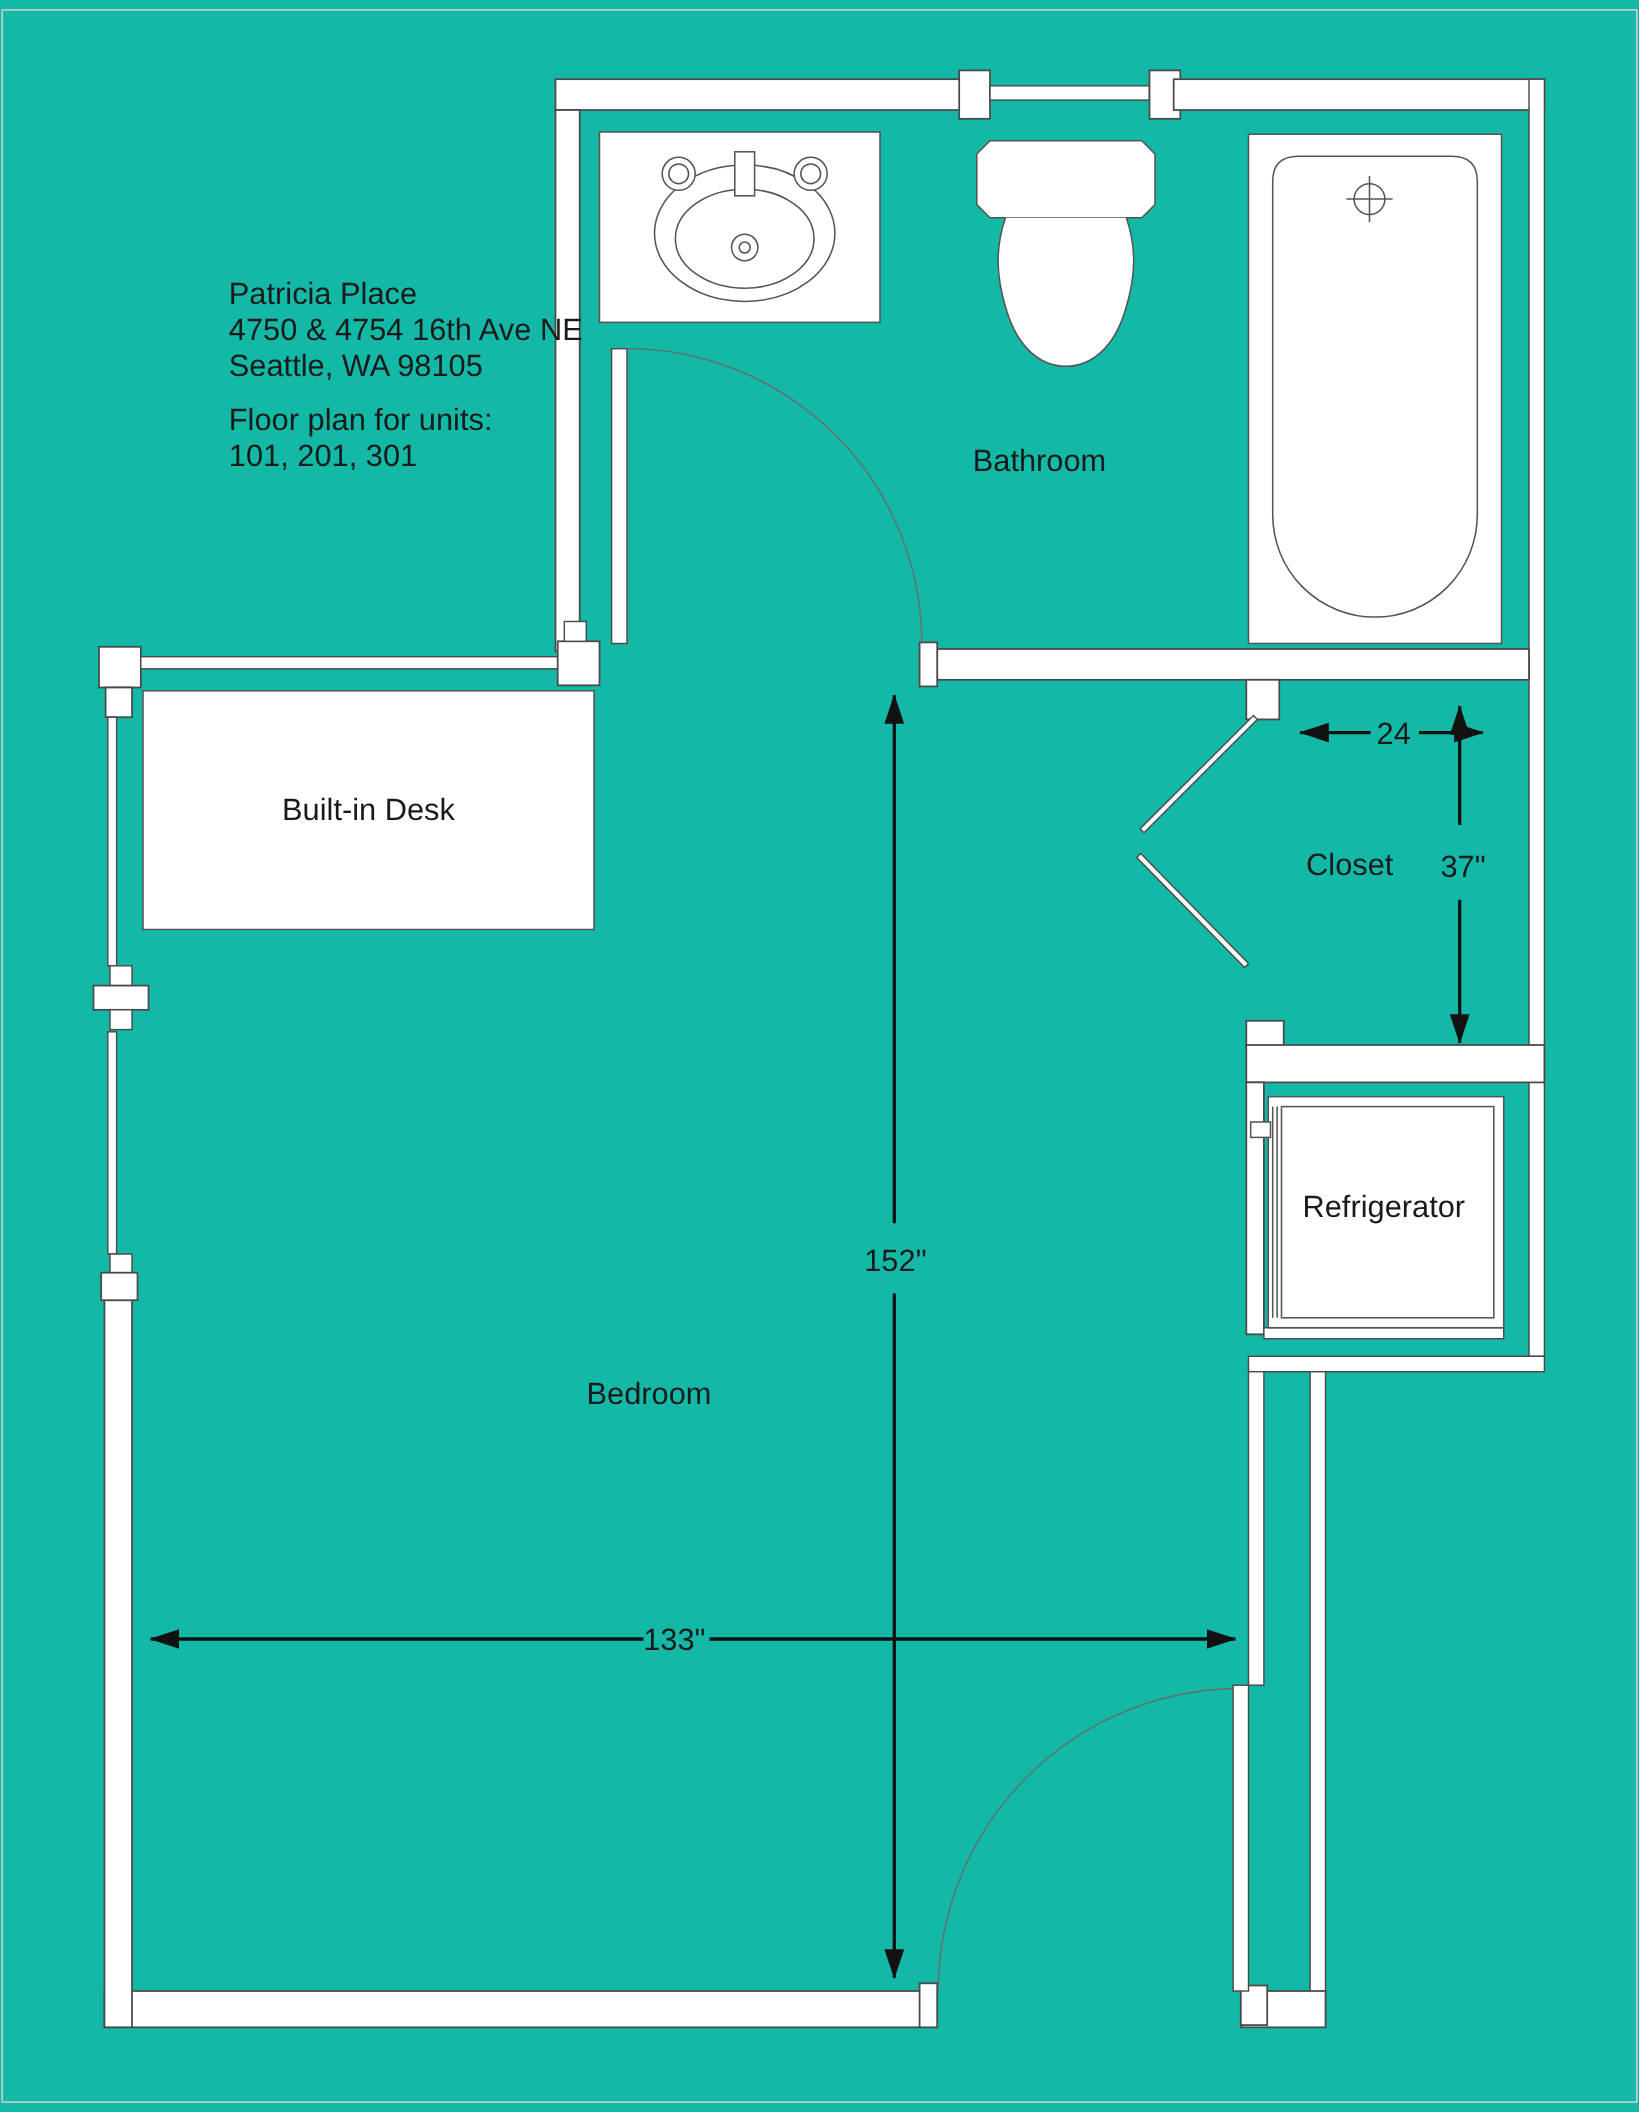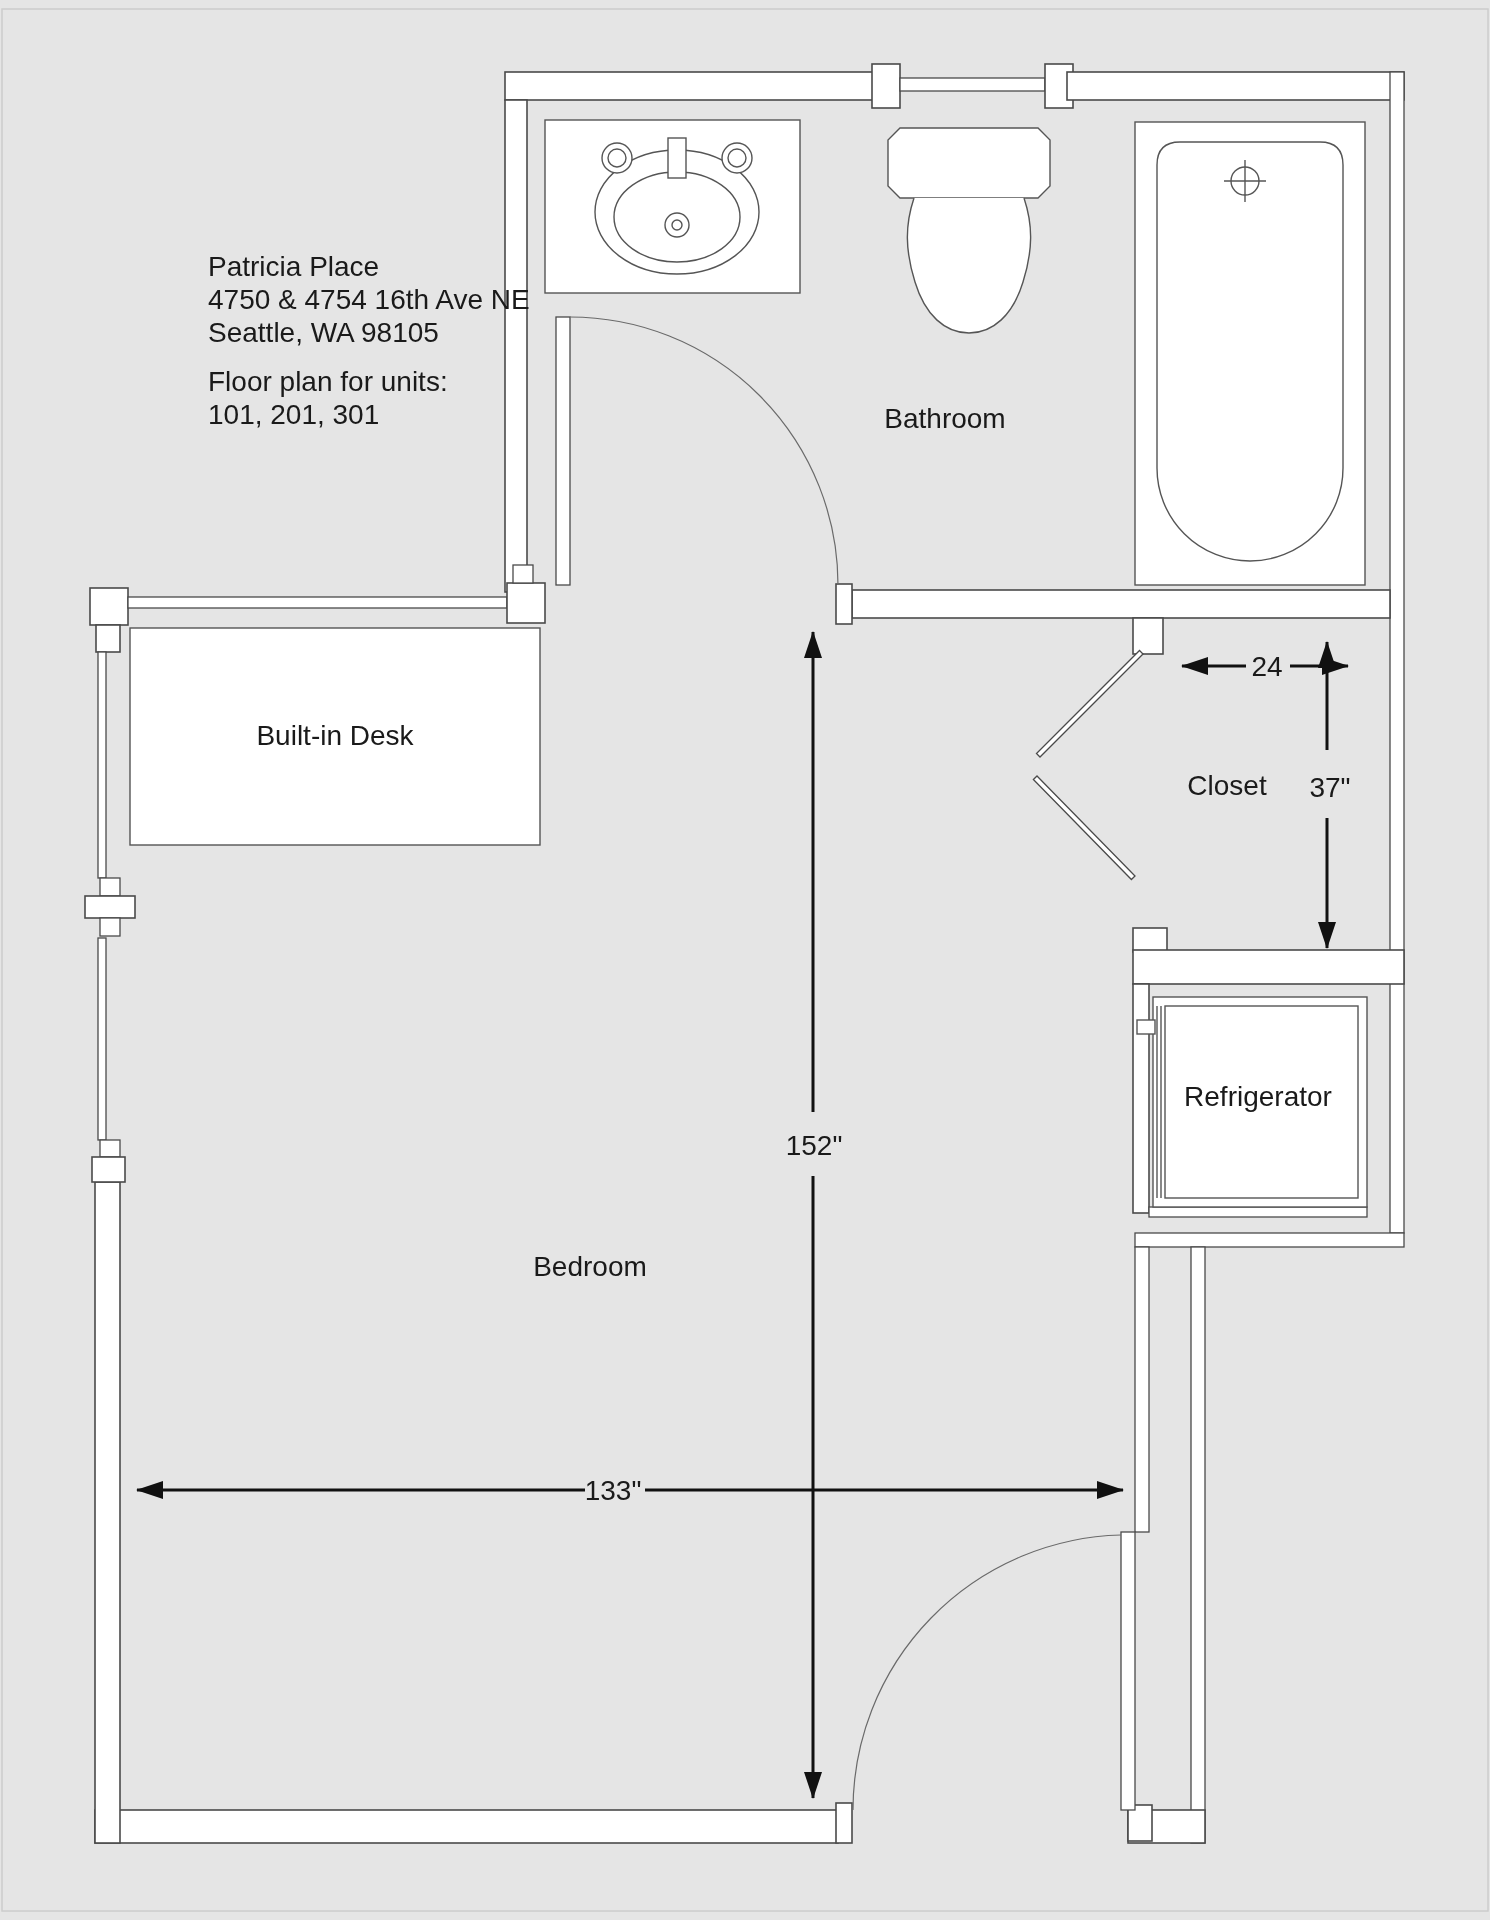--- a/index.html
+++ b/index.html
@@ -1,16 +1,16 @@
 <!DOCTYPE html>
 <html><head>
 <meta charset="utf-8">
 <style>
   html,body{margin:0;padding:0;background:#ffffff;}
-  .canvas{position:relative;width:1490px;height:1920px;background:#e5e5e5;overflow:hidden;
+  .canvas{position:relative;width:1490px;height:1920px;background:#14b8a6;overflow:hidden;
           font-family:"Liberation Sans", sans-serif;}
   svg{position:absolute;left:0;top:0;}
   .wall{fill:#ffffff;stroke:#4a4a4a;stroke-width:1.6;}
   .thin{fill:#ffffff;stroke:#4a4a4a;stroke-width:1.3;}
   .fix{fill:#ffffff;stroke:#555555;stroke-width:1.4;}
   .fixl{fill:none;stroke:#555555;stroke-width:1.4;}
   .arc{fill:none;stroke:#6a6a6a;stroke-width:1.2;}
   .dim{stroke:#111111;stroke-width:3;fill:none;}
   .lbl{fill:#1a1a1a;font-size:28px;}
   .mid{text-anchor:middle;}

